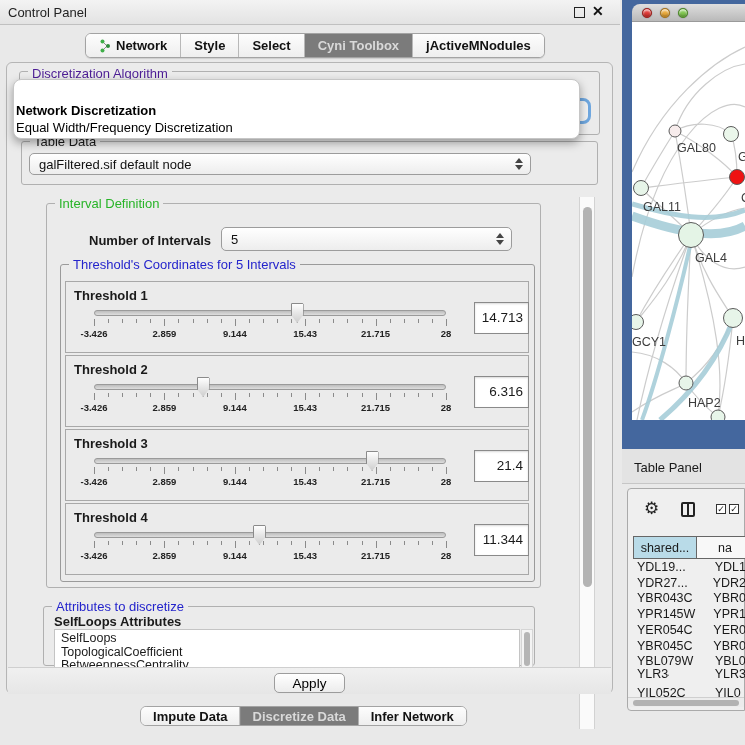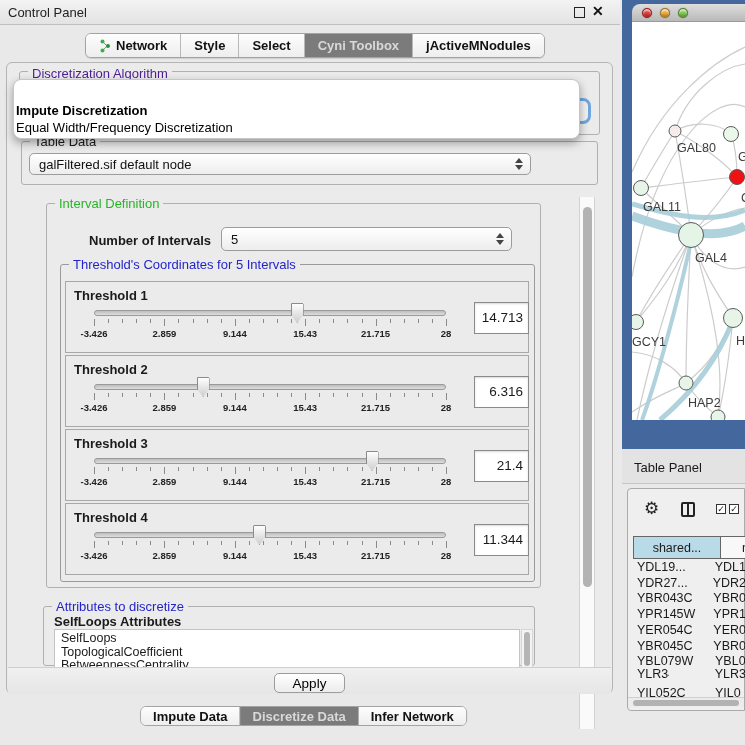--- a/index.html
+++ b/index.html
@@ -115,21 +115,21 @@
     background:#efefef; border:1px solid #aaaaaa; border-radius:4px 0 0 4px; }
   #tp-toolbar { position:absolute; left:0; top:0; right:0; height:44px; }
   #gear-icon { position:absolute; left:16px; top:9px; font-family:"DejaVu Sans",sans-serif; font-size:17px; color:#222; }
   #col-icon { position:absolute; left:53px; top:13px; width:14px; height:15px; border:2px solid #222; border-radius:2px; }
   #col-icon::after { content:""; position:absolute; left:4px; top:0; width:2px; height:11px; background:#222; }
   .chk-icon { position:absolute; top:15px; width:10px; height:10px; border:1.5px solid #333; font-size:9px; line-height:8px; text-align:center; color:#222; background:#fff; }
   #chk1 { left:88px; } #chk2 { left:101px; }
 
   .tp-header-row { position:absolute; left:5px; top:47px; height:23px; display:flex; }
   .tp-hcell { border:1px solid #666; font-size:12.5px; display:flex; align-items:center; }
-  .tp-hcell.sel { width:88px; background:#b9dbe8; justify-content:center; }
+  .tp-hcell.sel { width:64px; background:#b9dbe8; justify-content:center; }
   .tp-hcell.plain { width:60px; background:#f8f8f8; border-left:none; padding-left:21px; }
   #tp-rows { position:absolute; left:5px; top:71px; width:113px; height:137px; overflow:hidden; }
   .tp-row { position:absolute; left:0; width:113px; height:15.7px; font-size:12.5px; display:flex; }
   .tp-c1 { width:80px; padding-left:4px; white-space:nowrap; overflow:hidden; }
   .tp-c2 { padding-left:2px; white-space:nowrap; }
   #tp-hscroll { position:absolute; left:0; right:0; top:208px; height:10px; background:#ececec; border-top:1px solid #cfcfcf; }
   #tp-hscroll i { position:absolute; left:5px; top:2px; width:106px; height:6px; background:#b2b2b2; border-radius:3px; }
 
   svg text { font-family:"Liberation Sans", sans-serif; }
 </style>
@@ -172,21 +172,21 @@
   </div>
 
   <div id="outer-panel">
 
     <div class="groupbox" style="left:12px; top:8px; width:581px; height:64px;">
       <span class="legend gray" style="top:-6px;">Discretization Algorithm</span>
     </div>
     <div id="hidden-combo"></div>
 
     <div id="algo-popup">
-      <div class="item1">Impute Discretization</div>
+      <div class="item1">Network Discretization</div>
       <div class="item2">Equal Width/Frequency Discretization</div>
     </div>
 
     <div class="groupbox" style="left:14px; top:78px; width:577px; height:44px;">
       <span class="legend">Table Data</span>
     </div>
     <div class="combo" style="left:22px; top:90px; width:502px; height:22px;">
       <span>galFiltered.sif default node</span>
       <span class="spinner">
           <i class="up"></i>

